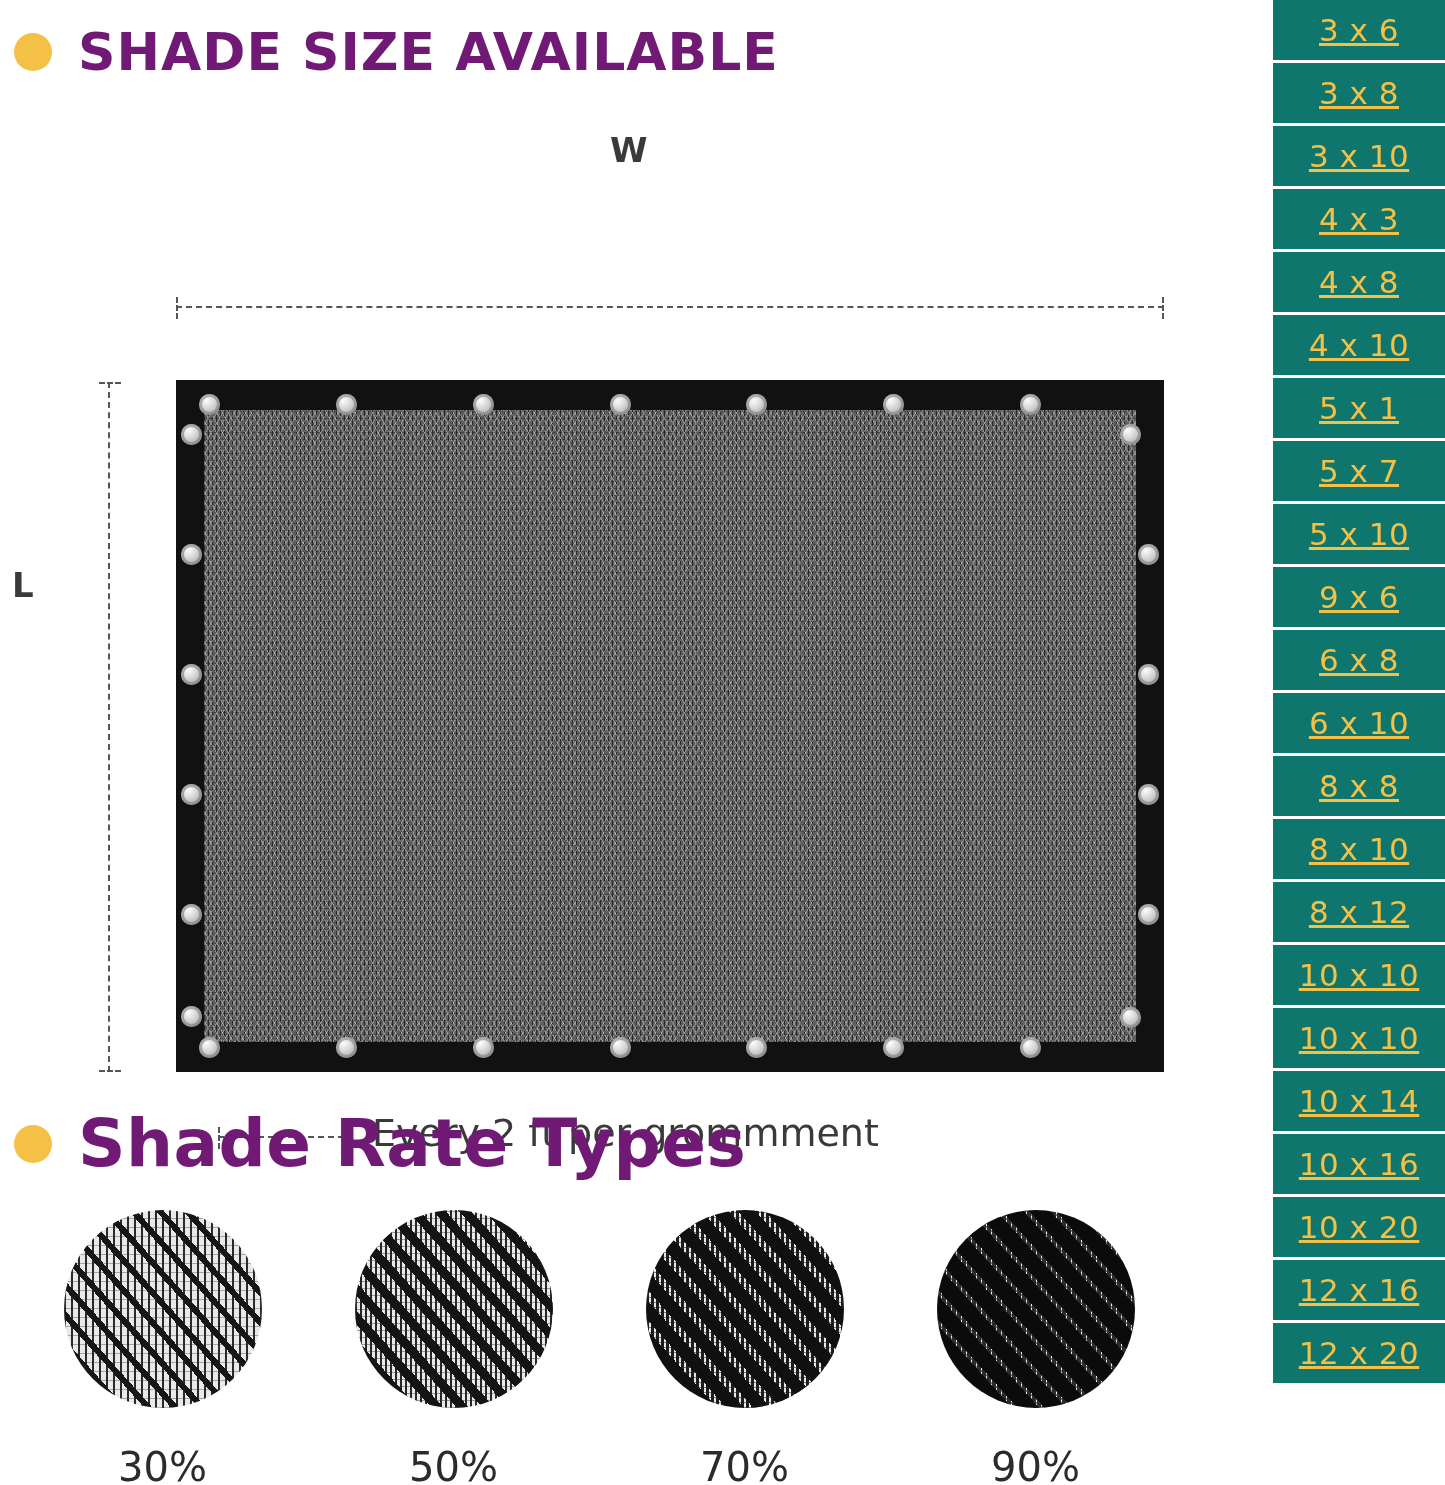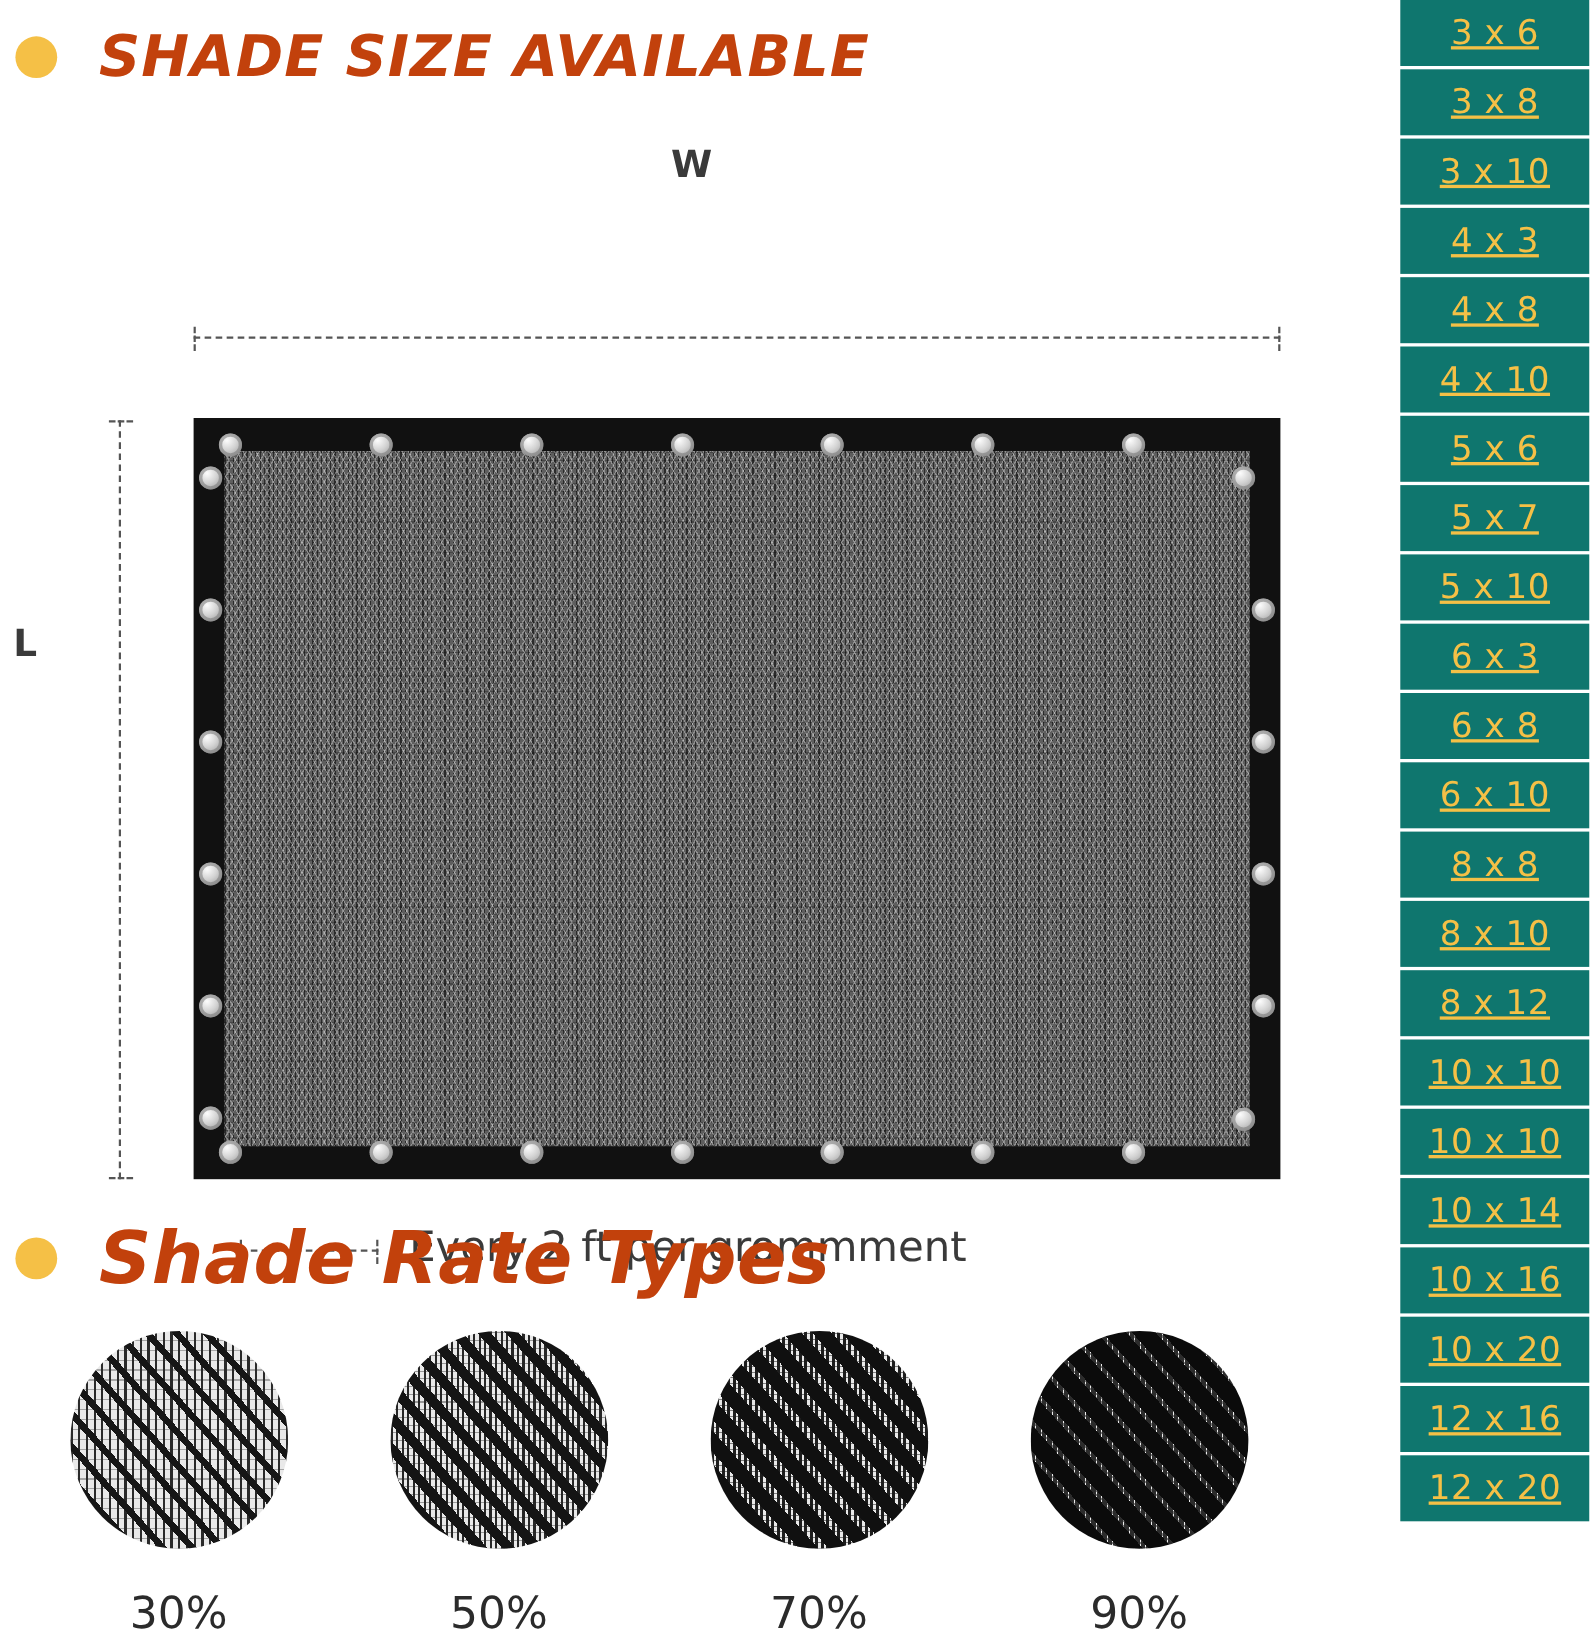--- a/index.html
+++ b/index.html
@@ -22,25 +22,24 @@
     align-items: center;
   }
   .bullet {
     width: 38px;
     height: 38px;
     border-radius: 50%;
     background: #f5c046;
     flex: 0 0 auto;
   }
   .heading-text {
-    margin-left: 38px;
-    color: #c2410c;
+    margin-left: 26px;
+    color: #701a75;
     font-weight: bold;
     letter-spacing: 0.5px;
-    font-style: italic;
   }
   #heading-1 { left: 14px; top: 22px; }
   #heading-1 .heading-text {
     font-size: 52px;
     letter-spacing: 1px;
   }
   #heading-2 { left: 14px; top: 1105px; }
   #heading-2 .heading-text {
     font-size: 66px;
   }
@@ -332,24 +331,24 @@
   </div>
 </div>
 
 <div id="size-list">
   <div class="size-chip">3 x 6</div>
   <div class="size-chip">3 x 8</div>
   <div class="size-chip">3 x 10</div>
   <div class="size-chip">4 x 3</div>
   <div class="size-chip">4 x 8</div>
   <div class="size-chip">4 x 10</div>
-  <div class="size-chip">5 x 6</div>
+  <div class="size-chip">5 x 1</div>
   <div class="size-chip">5 x 7</div>
   <div class="size-chip">5 x 10</div>
-  <div class="size-chip">6 x 3</div>
+  <div class="size-chip">9 x 6</div>
   <div class="size-chip">6 x 8</div>
   <div class="size-chip">6 x 10</div>
   <div class="size-chip">8 x 8</div>
   <div class="size-chip">8 x 10</div>
   <div class="size-chip">8 x 12</div>
   <div class="size-chip">10 x 10</div>
   <div class="size-chip">10 x 10</div>
   <div class="size-chip">10 x 14</div>
   <div class="size-chip">10 x 16</div>
   <div class="size-chip">10 x 20</div>

